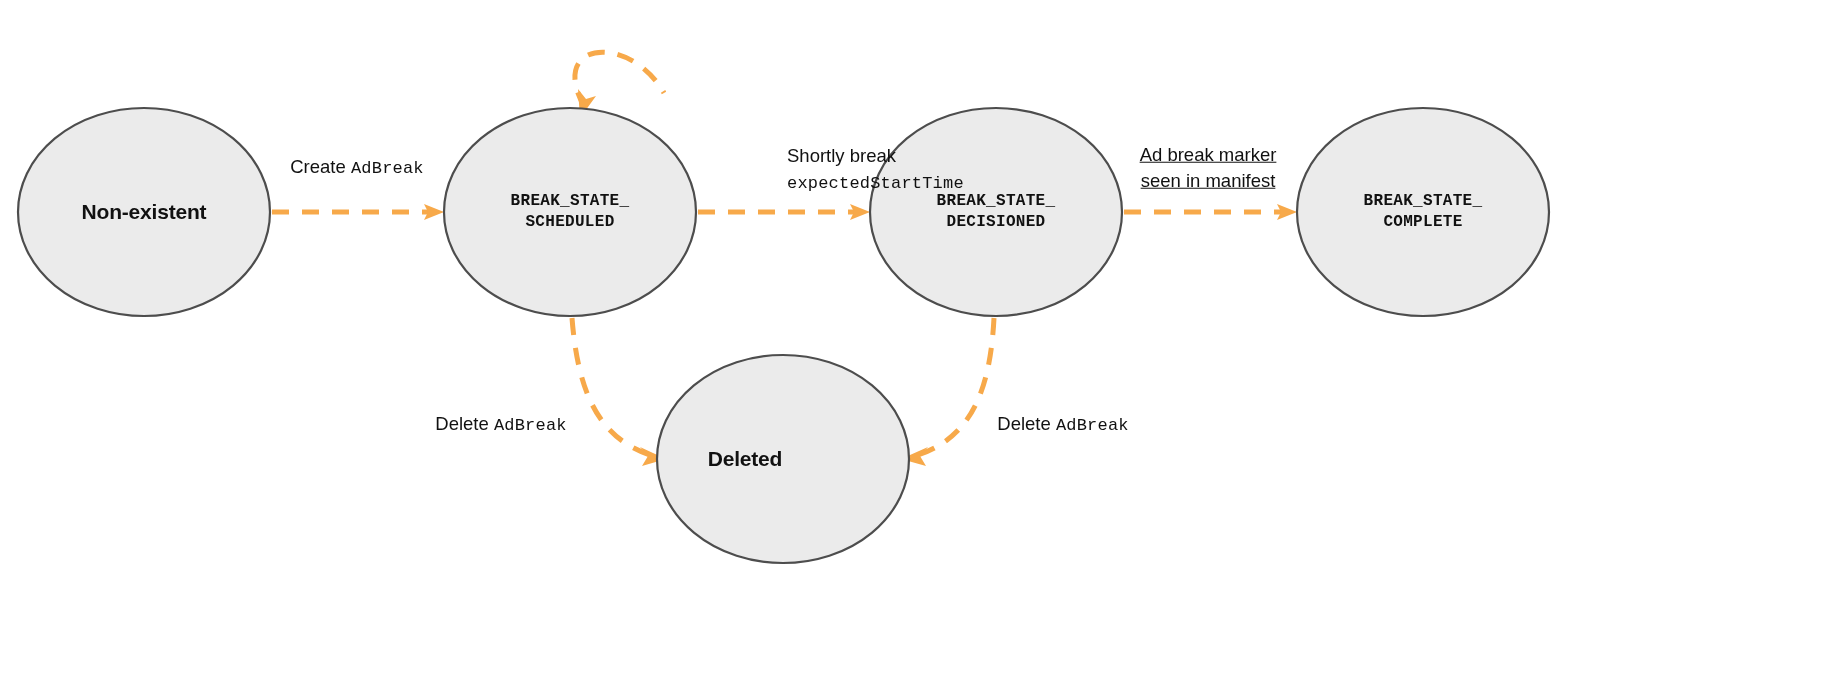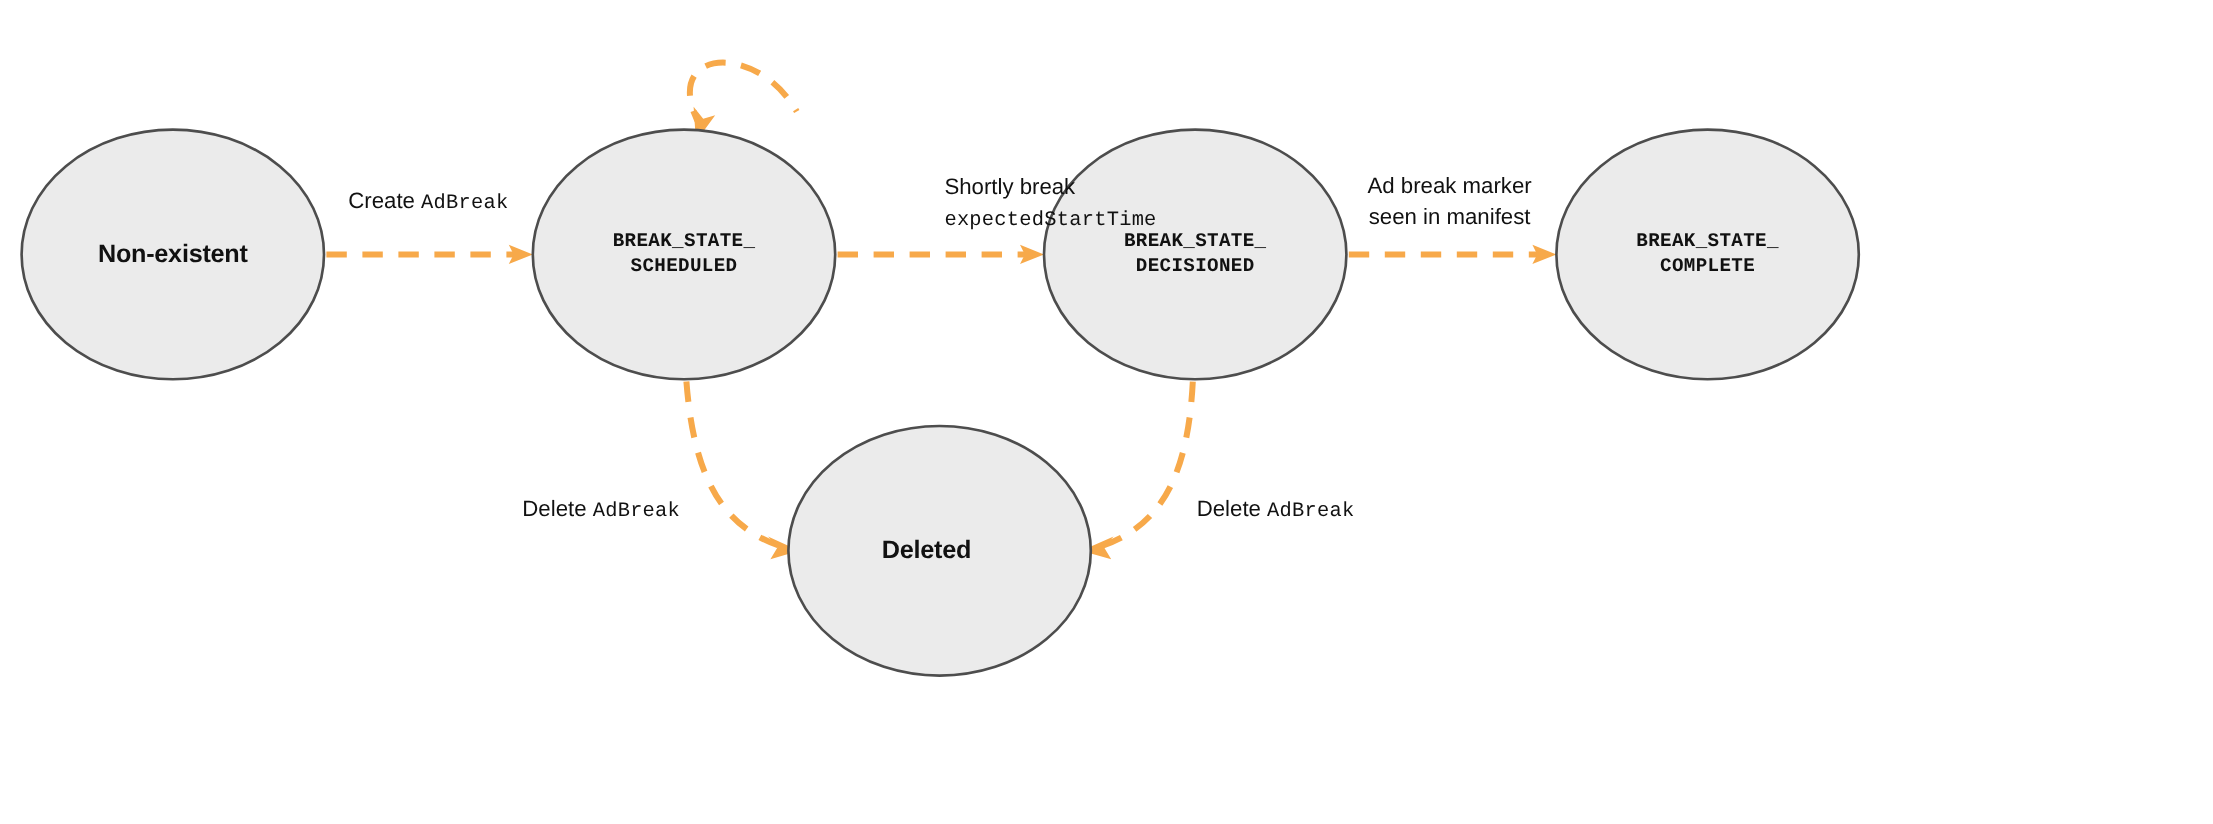--- a/index.html
+++ b/index.html
@@ -138,23 +138,23 @@
     </g>
   </svg>
 
   <div class="node-label sans" style="left:144px; top:212px;text-align:center;">Non-existent</div>
   <div class="node-label mono" style="left:570px; top:212px;">BREAK_STATE_
 SCHEDULED</div>
   <div class="node-label mono" style="left:996px; top:212px;">BREAK_STATE_
 DECISIONED</div>
   <div class="node-label mono" style="left:1423px; top:212px;">BREAK_STATE_
 COMPLETE</div>
-  <div class="node-label sans" style="left:772px; top:459px;">Deleted</div>
+  <div class="node-label sans" style="left:745px; top:459px;">Deleted</div>
 
   <div class="edge-label center" style="left:357px; top:168px;"><span>Create </span><span class="code">AdBreak</span></div>
   <div class="edge-label left" style="left:787px; top:170px;"><span>Shortly break
 </span><span class="code">expectedStartTime</span></div>
-  <div class="edge-label center" style="left:1208px; top:168px;"><span>Ad break marker
+  <div class="edge-label center" style="left:1208px; top:168px;text-decoration:underline;"><span>Ad break marker
 seen in manifest</span></div>
   <div class="edge-label center" style="left:501px; top:425px;"><span>Delete </span><span class="code">AdBreak</span></div>
   <div class="edge-label center" style="left:1063px; top:425px;"><span>Delete </span><span class="code">AdBreak</span></div>
 
 </div>
 
 </body></html>

